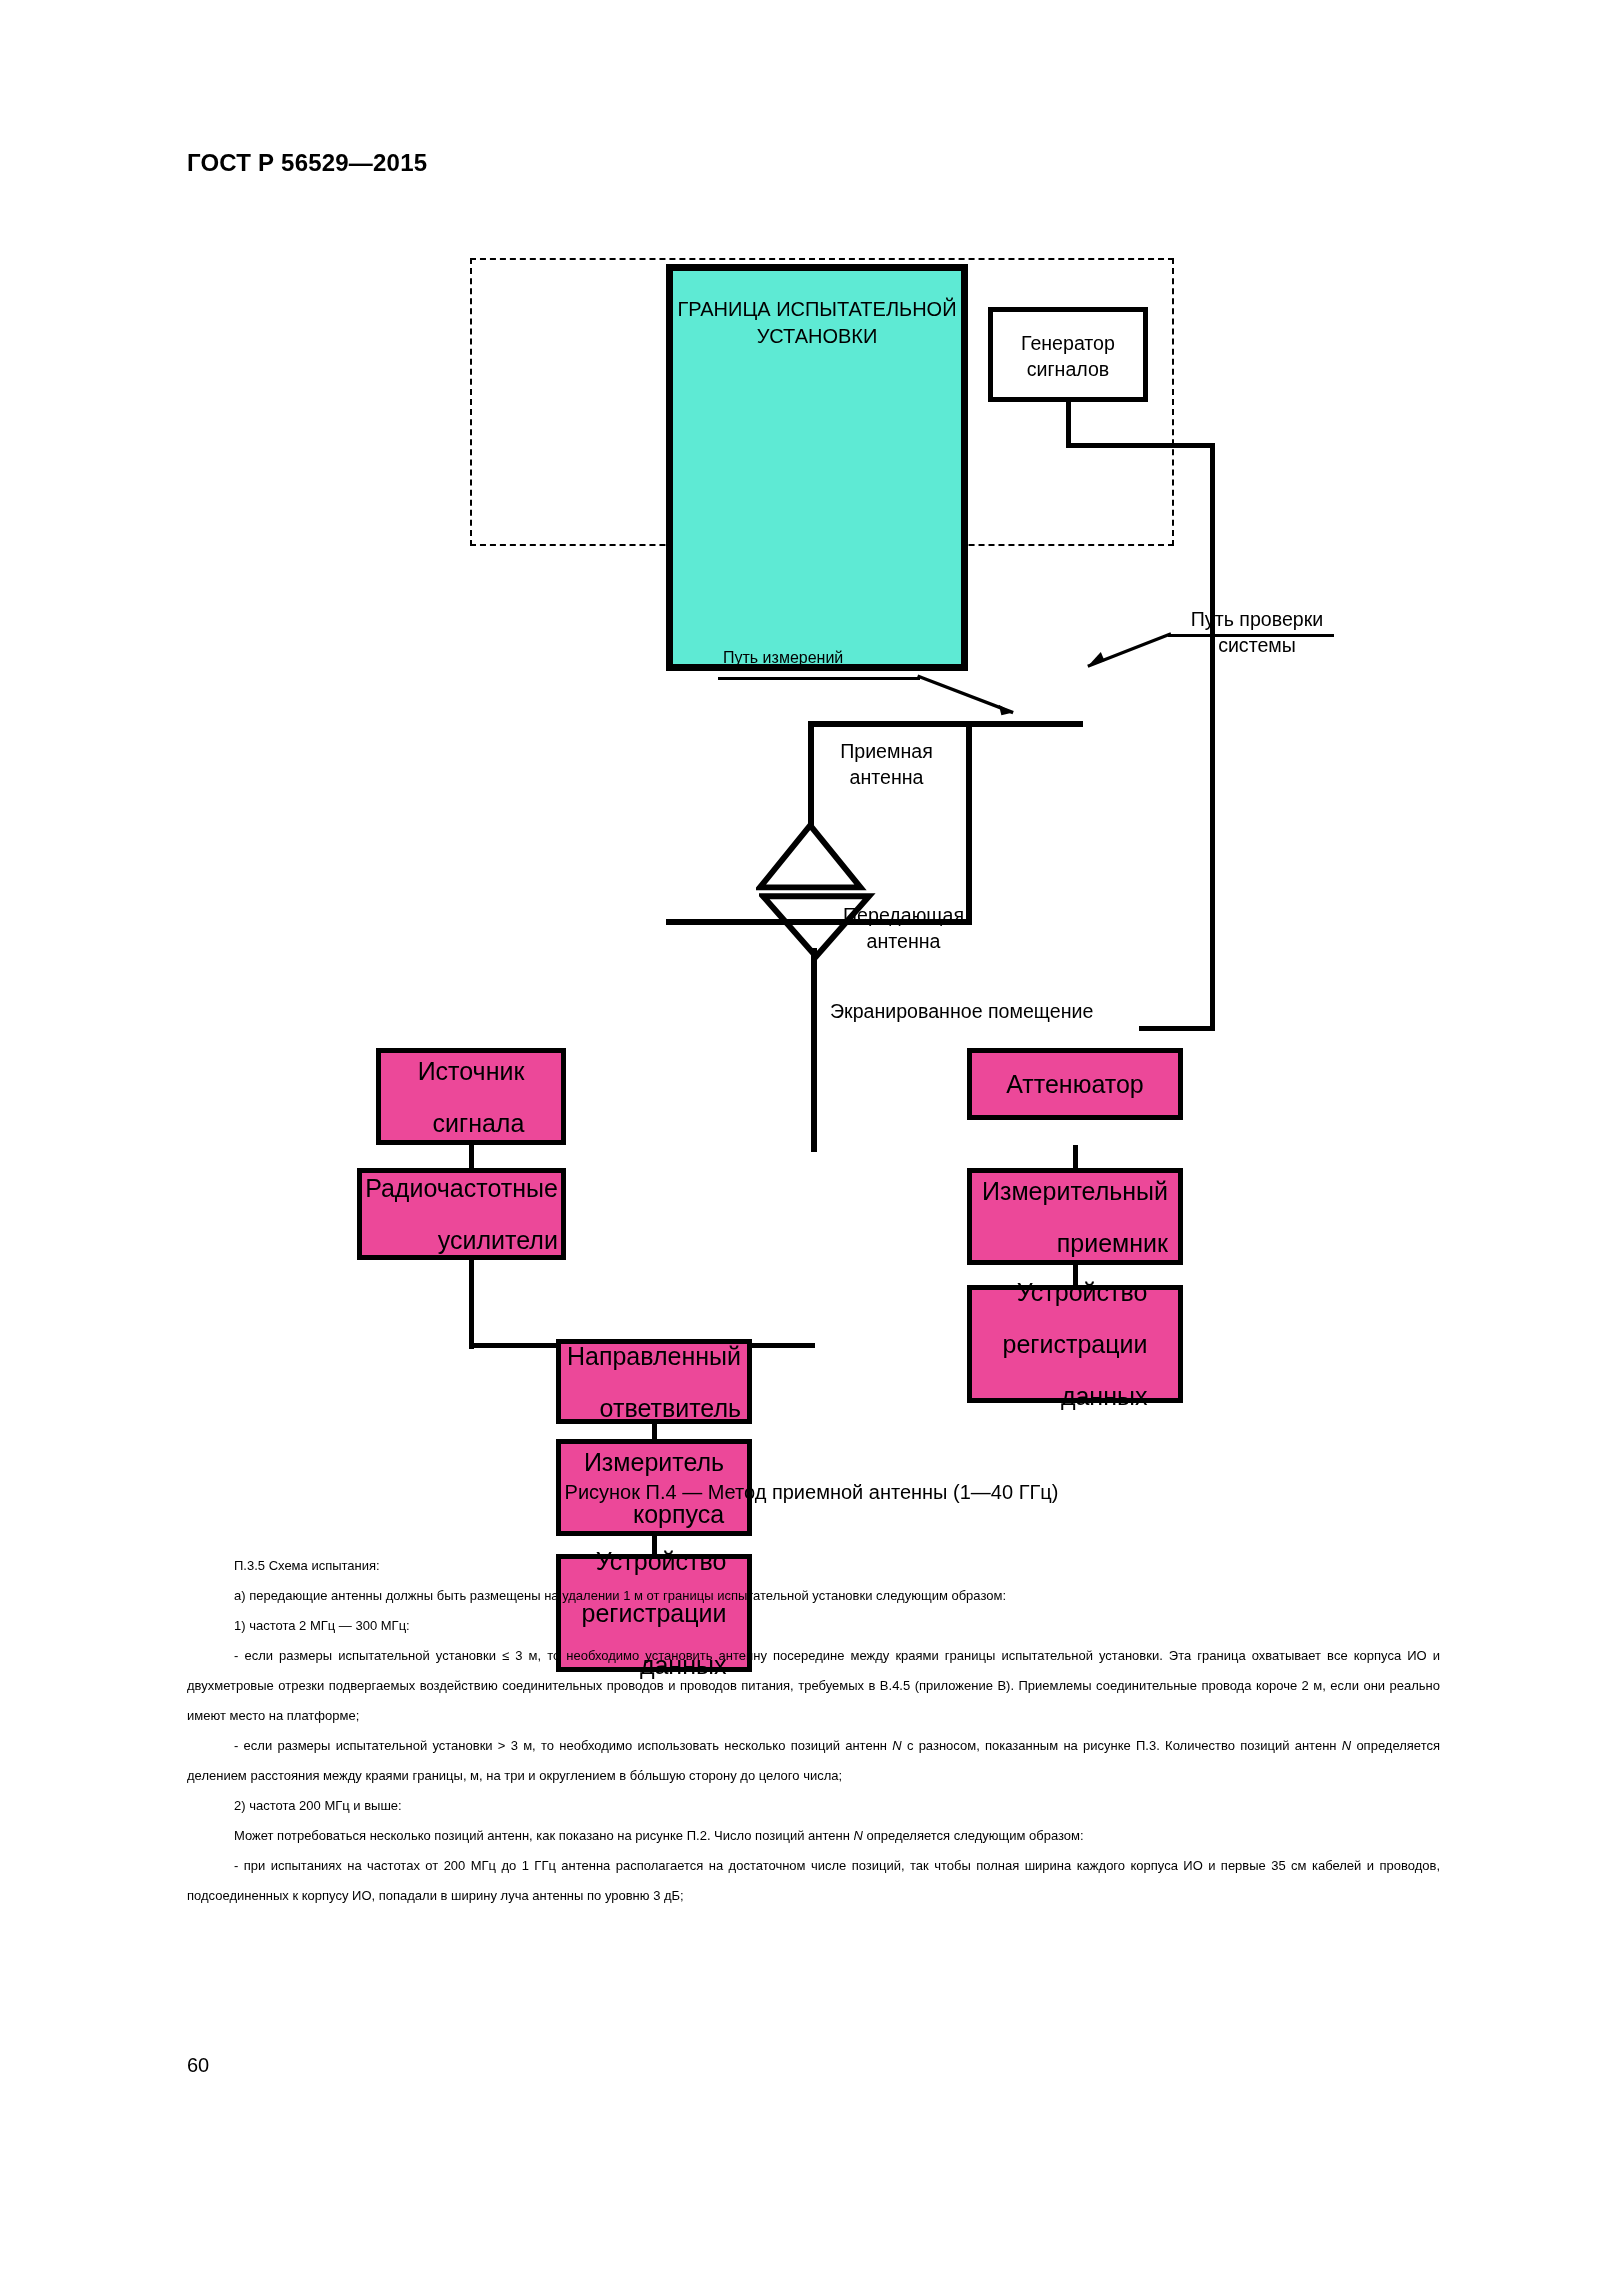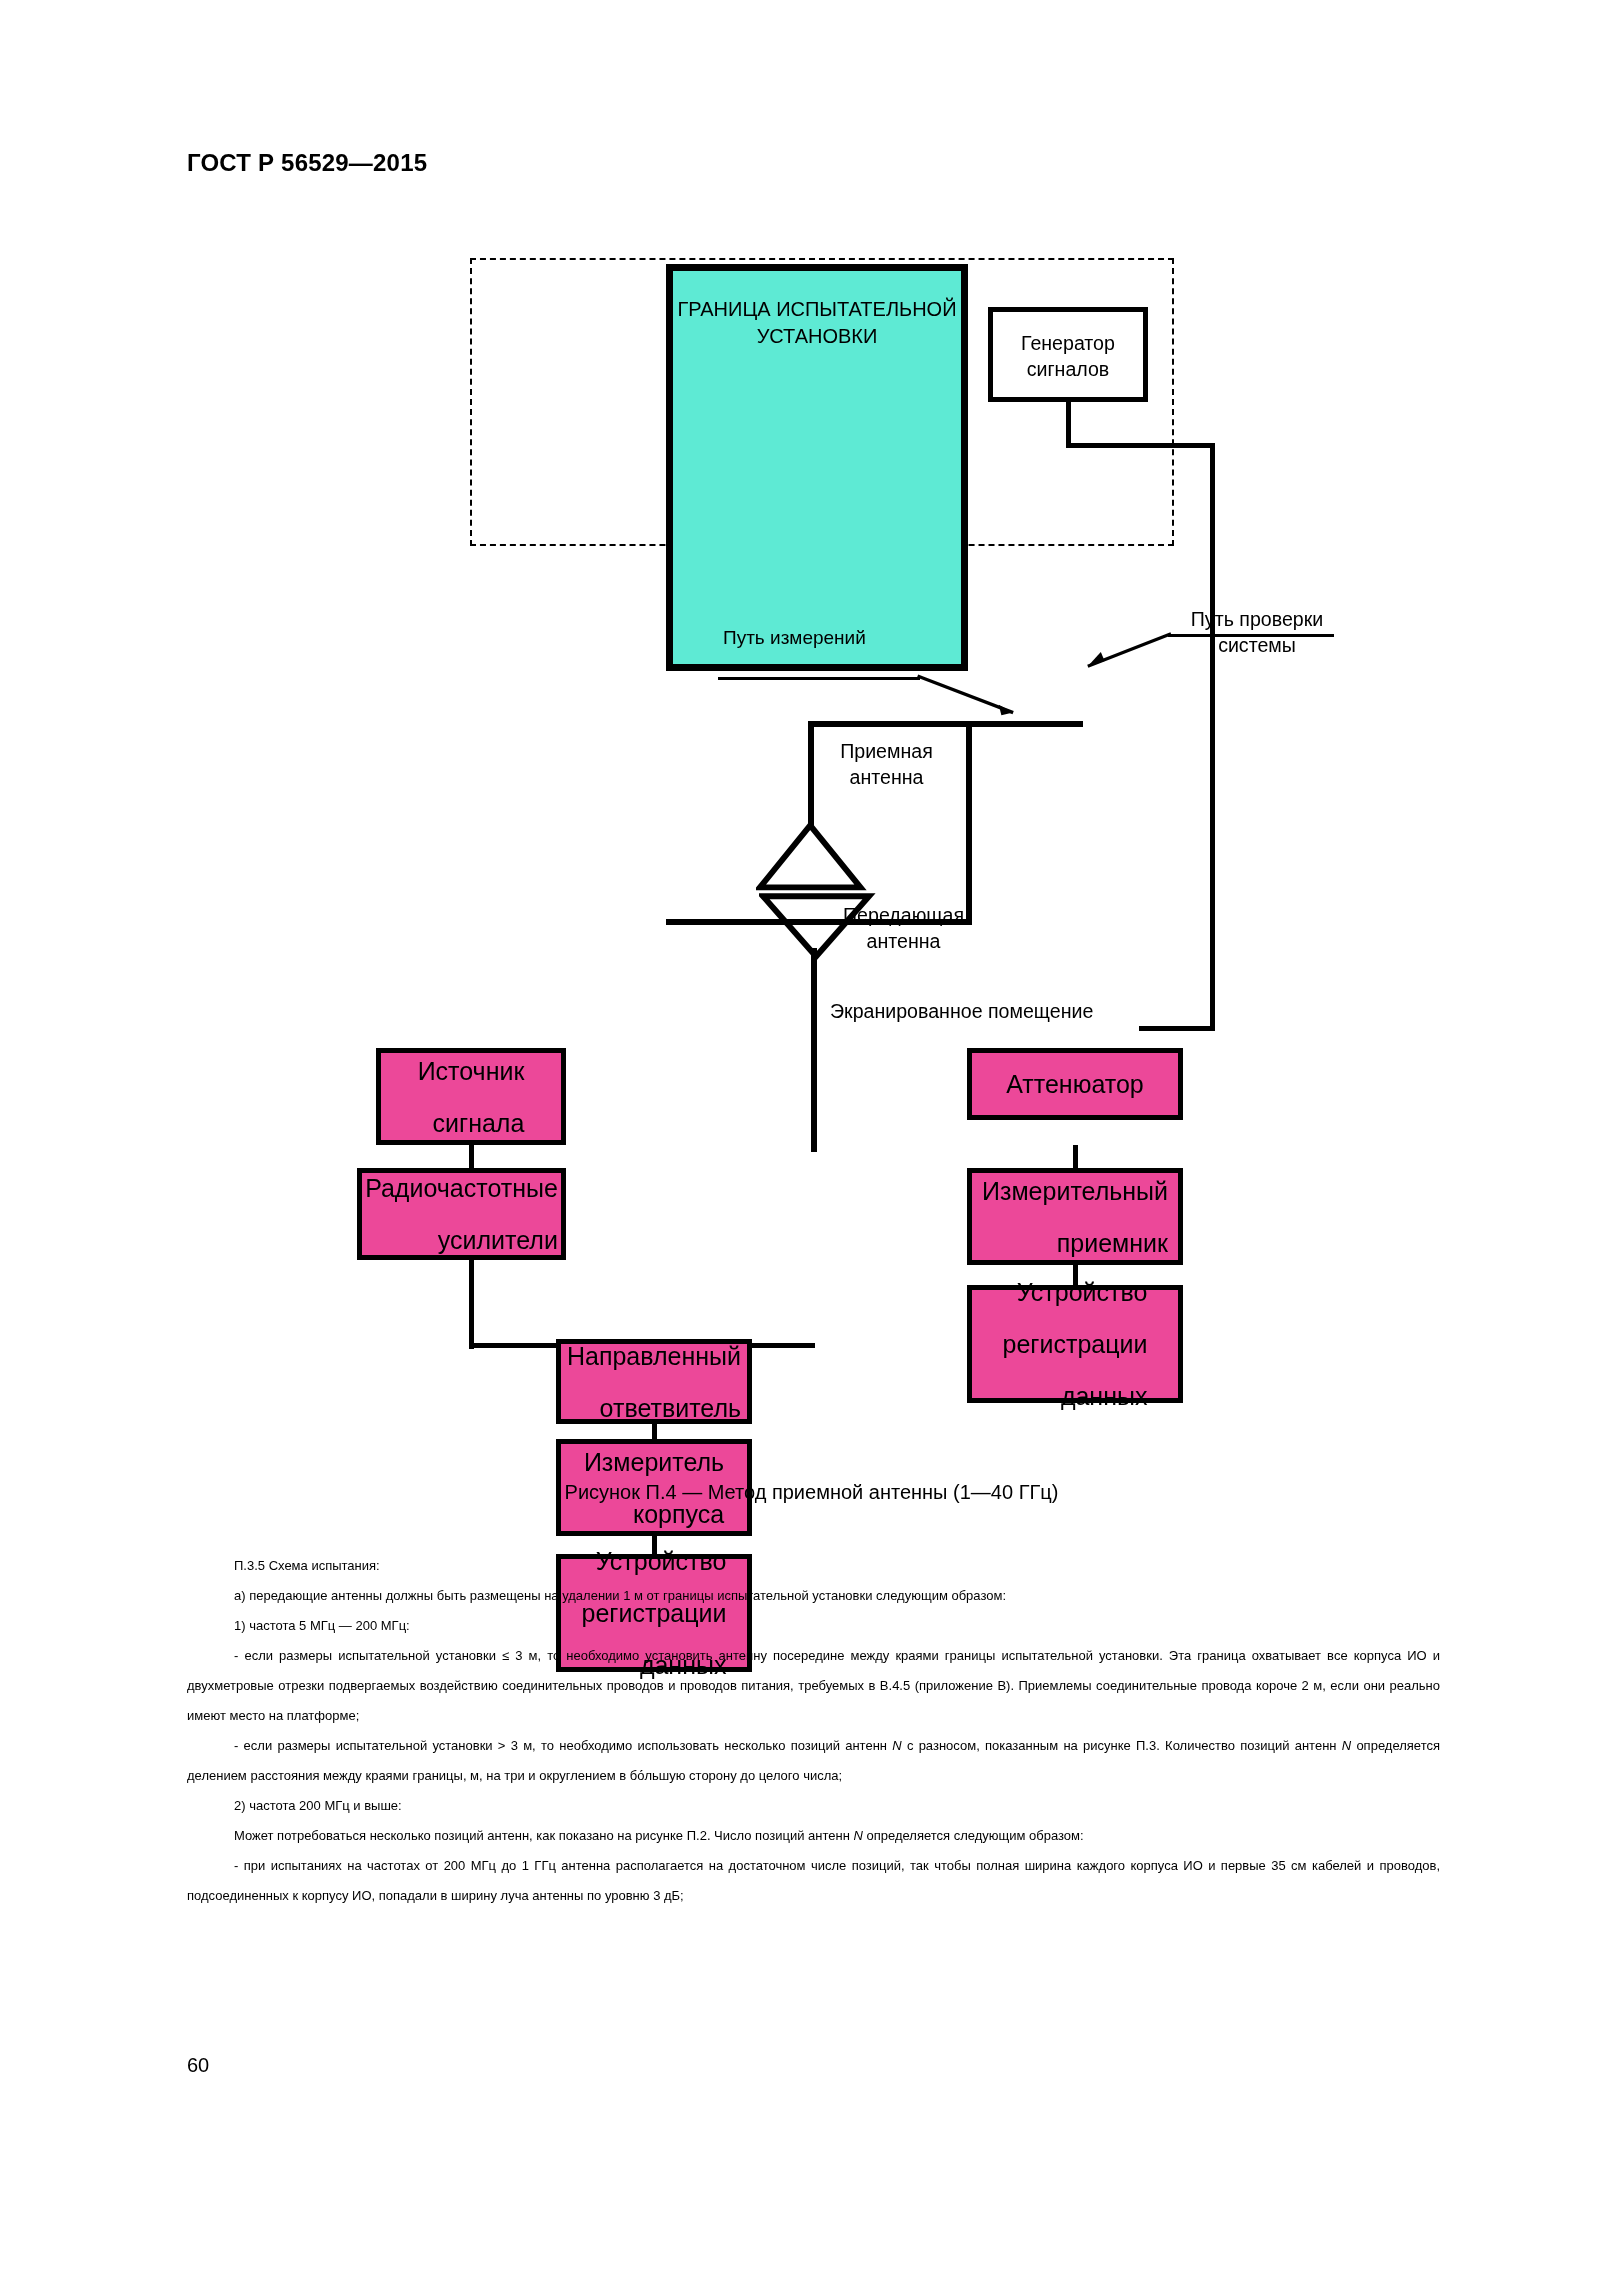--- a/index.html
+++ b/index.html
@@ -50,22 +50,22 @@
   .gen-label{
     position:absolute; left:0; right:0; top:17.7px;
     text-align:center; font-size:19.6px; line-height:26px;
   }
 
   .path-check-label{
     position:absolute; left:1172px; top:370px;
     font-size:19.6px; line-height:26px; text-align:center; width:170px;
   }
   .path-meas-label{
-    position:absolute; left:723px; top:389px;
-    font-size:19px; line-height:26px;
+    position:absolute; left:723px; top:409px;
+    font-size:16px; line-height:26px;
   }
   .path-meas-underline{
     position:absolute; left:718px; top:441px; width:202px; height:2.6px; background:#000;
   }
   .path-check-underline{
     position:absolute; left:1168px; top:398px; width:166px; height:2.6px; background:#000;
   }
 
   .rx-label{
     position:absolute; left:821px; top:502px;
@@ -258,21 +258,21 @@
       </span>
     </div>
 
   </div>
 
   <div class="fig-caption">Рисунок П.4 — Метод приемной антенны (1—40 ГГц)</div>
 
   <div class="body-text">
     <p class="ind">П.3.5 Схема испытания:</p>
     <p class="ind">а) передающие антенны должны быть размещены на удалении 1 м от границы испытательной установки следующим образом:</p>
-    <p class="ind">1) частота 5 МГц — 200 МГц:</p>
+    <p class="ind">1) частота 2 МГц — 300 МГц:</p>
     <p class="ind">- если размеры испытательной установки ≤ 3 м, то необходимо установить антенну посередине между краями границы испытательной установки. Эта граница охватывает все корпуса ИО и двухметровые отрезки подвергаемых воздействию соединительных проводов и проводов питания, требуемых в В.4.5 (приложение В). Приемлемы соединительные провода короче 2 м, если они реально имеют место на платформе;</p>
     <p class="ind"><span>- если размеры испытательной установки &gt; 3 м, то необходимо использовать несколько позиций антенн </span><i>N</i><span> с разносом, показанным на рисунке П.3. Количество позиций антенн </span><i>N</i><span> определяется делением расстояния между краями границы, м, на три и округлением в бо́льшую сторону до целого числа;</span></p>
     <p class="ind">2) частота 200 МГц и выше:</p>
     <p class="ind"><span>Может потребоваться несколько позиций антенн, как показано на рисунке П.2. Число позиций антенн </span><i>N</i><span> определяется следующим образом:</span></p>
     <p class="ind">- при испытаниях на частотах от 200 МГц до 1 ГГц антенна располагается на достаточном числе позиций, так чтобы полная ширина каждого корпуса ИО и первые 35 см кабелей и проводов, подсоединенных к корпусу ИО, попадали в ширину луча антенны по уровню 3 дБ;</p>
   </div>
 
   <div class="page-num">60</div>
 
 </div>

